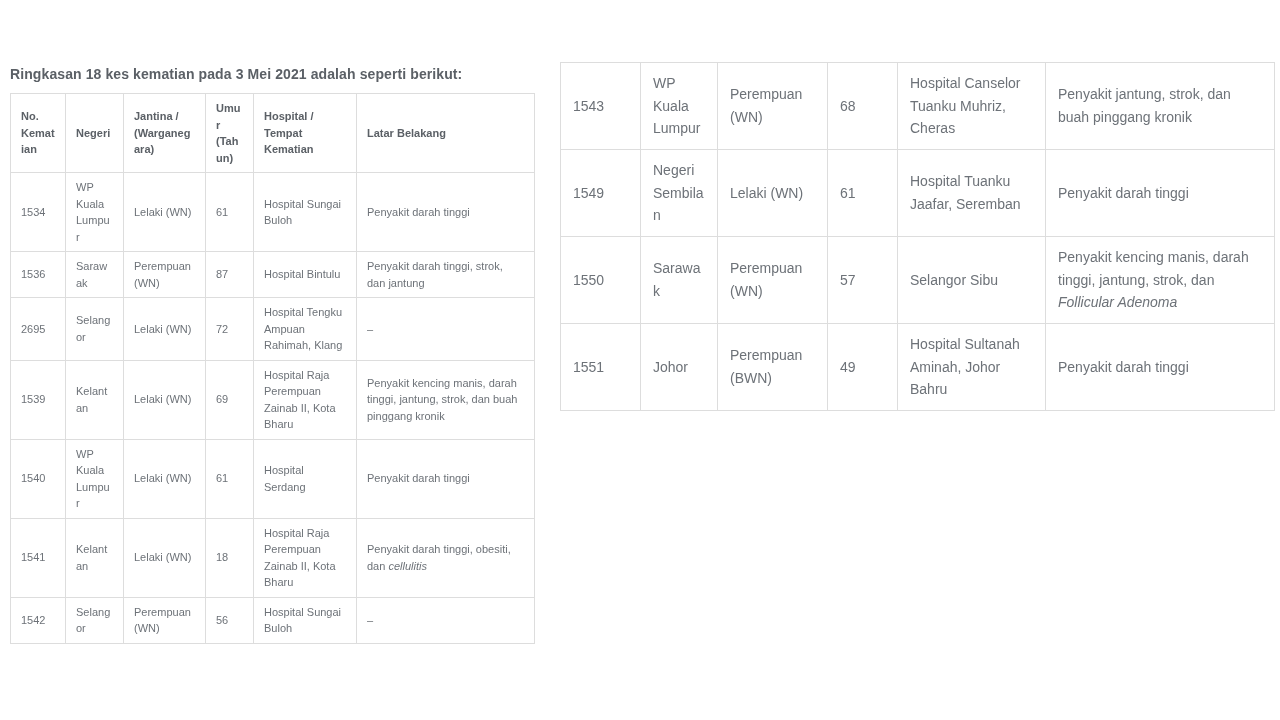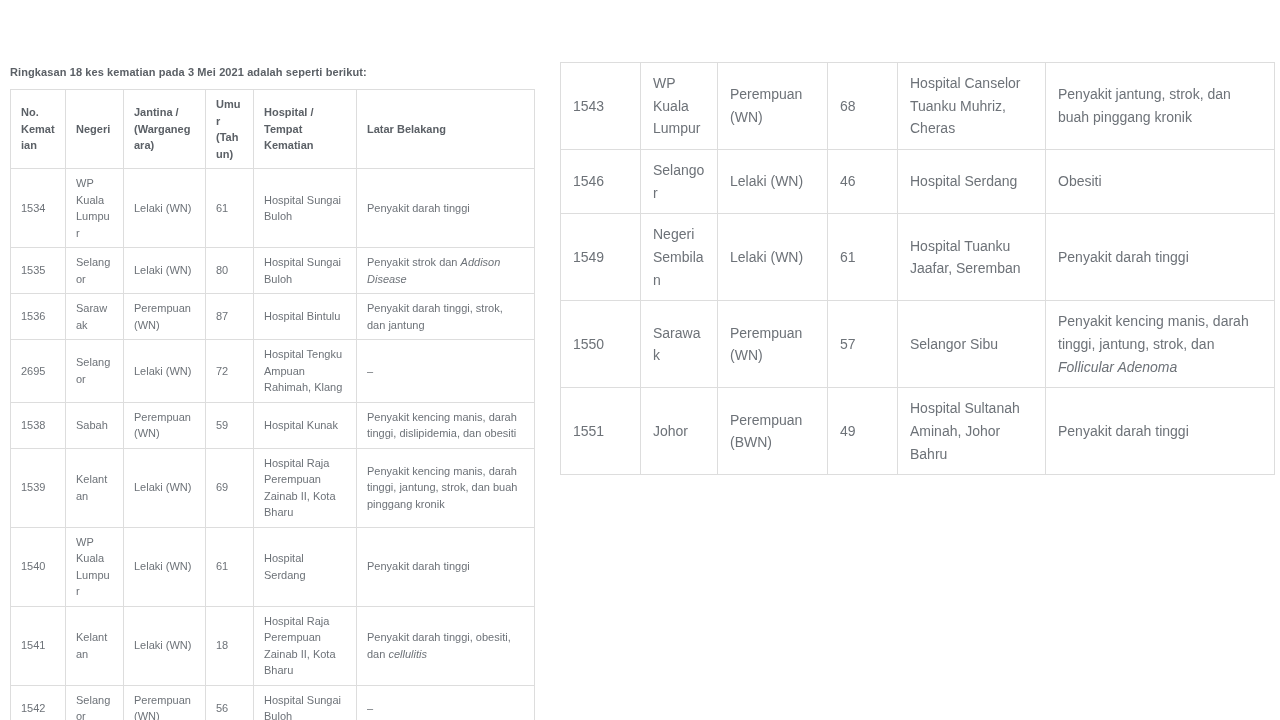--- a/index.html
+++ b/index.html
@@ -18,21 +18,21 @@
     width: 524px;
   }
   .panel-right {
     position: absolute;
     left: 560px;
     top: 62px;
     width: 714px;
   }
   .intro {
     margin: 0 0 11px 0;
-    font-size: 11px;
+    font-size: 14px;
     font-weight: 700;
     color: #5b6066;
     letter-spacing: 0.1px;
   }
   table {
     border-collapse: collapse;
     table-layout: fixed;
     width: 100%;
   }
   td, th {
@@ -105,50 +105,34 @@
     <tbody id="tbody-left">
         <tr>
           <td>1534</td>
           <td>WP Kuala Lumpur</td>
           <td>Lelaki (WN)</td>
           <td>61</td>
           <td>Hospital Sungai Buloh</td>
           <td>Penyakit darah tinggi</td>
         </tr>
         <tr>
-          <td>1535</td>
-          <td>Selangor</td>
-          <td>Lelaki (WN)</td>
-          <td>80</td>
-          <td>Hospital Sungai Buloh</td>
-          <td>Penyakit strok dan <em>Addison Disease</em></td>
-        </tr>
-        <tr>
           <td>1536</td>
           <td>Sarawak</td>
           <td>Perempuan (WN)</td>
           <td>87</td>
           <td>Hospital Bintulu</td>
           <td>Penyakit darah tinggi, strok, dan jantung</td>
         </tr>
         <tr>
           <td>2695</td>
           <td>Selangor</td>
           <td>Lelaki (WN)</td>
           <td>72</td>
           <td>Hospital Tengku Ampuan Rahimah, Klang</td>
           <td>–</td>
-        </tr>
-        <tr>
-          <td>1538</td>
-          <td>Sabah</td>
-          <td>Perempuan (WN)</td>
-          <td>59</td>
-          <td>Hospital Kunak</td>
-          <td>Penyakit kencing manis, darah tinggi, dislipidemia, dan obesiti</td>
         </tr>
         <tr>
           <td>1539</td>
           <td>Kelantan</td>
           <td>Lelaki (WN)</td>
           <td>69</td>
           <td>Hospital Raja Perempuan Zainab II, Kota Bharu</td>
           <td>Penyakit kencing manis, darah tinggi, jantung, strok, dan buah pinggang kronik</td>
         </tr>
         <tr>
@@ -192,28 +176,20 @@
     <tbody id="tbody-right">
         <tr>
           <td>1543</td>
           <td>WP Kuala Lumpur</td>
           <td>Perempuan (WN)</td>
           <td>68</td>
           <td>Hospital Canselor Tuanku Muhriz, Cheras</td>
           <td>Penyakit jantung, strok, dan buah pinggang kronik</td>
         </tr>
         <tr>
-          <td>1546</td>
-          <td>Selangor</td>
-          <td>Lelaki (WN)</td>
-          <td>46</td>
-          <td>Hospital Serdang</td>
-          <td>Obesiti</td>
-        </tr>
-        <tr>
           <td>1549</td>
           <td>Negeri Sembilan</td>
           <td>Lelaki (WN)</td>
           <td>61</td>
           <td>Hospital Tuanku Jaafar, Seremban</td>
           <td>Penyakit darah tinggi</td>
         </tr>
         <tr>
           <td>1550</td>
           <td>Sarawak</td>

